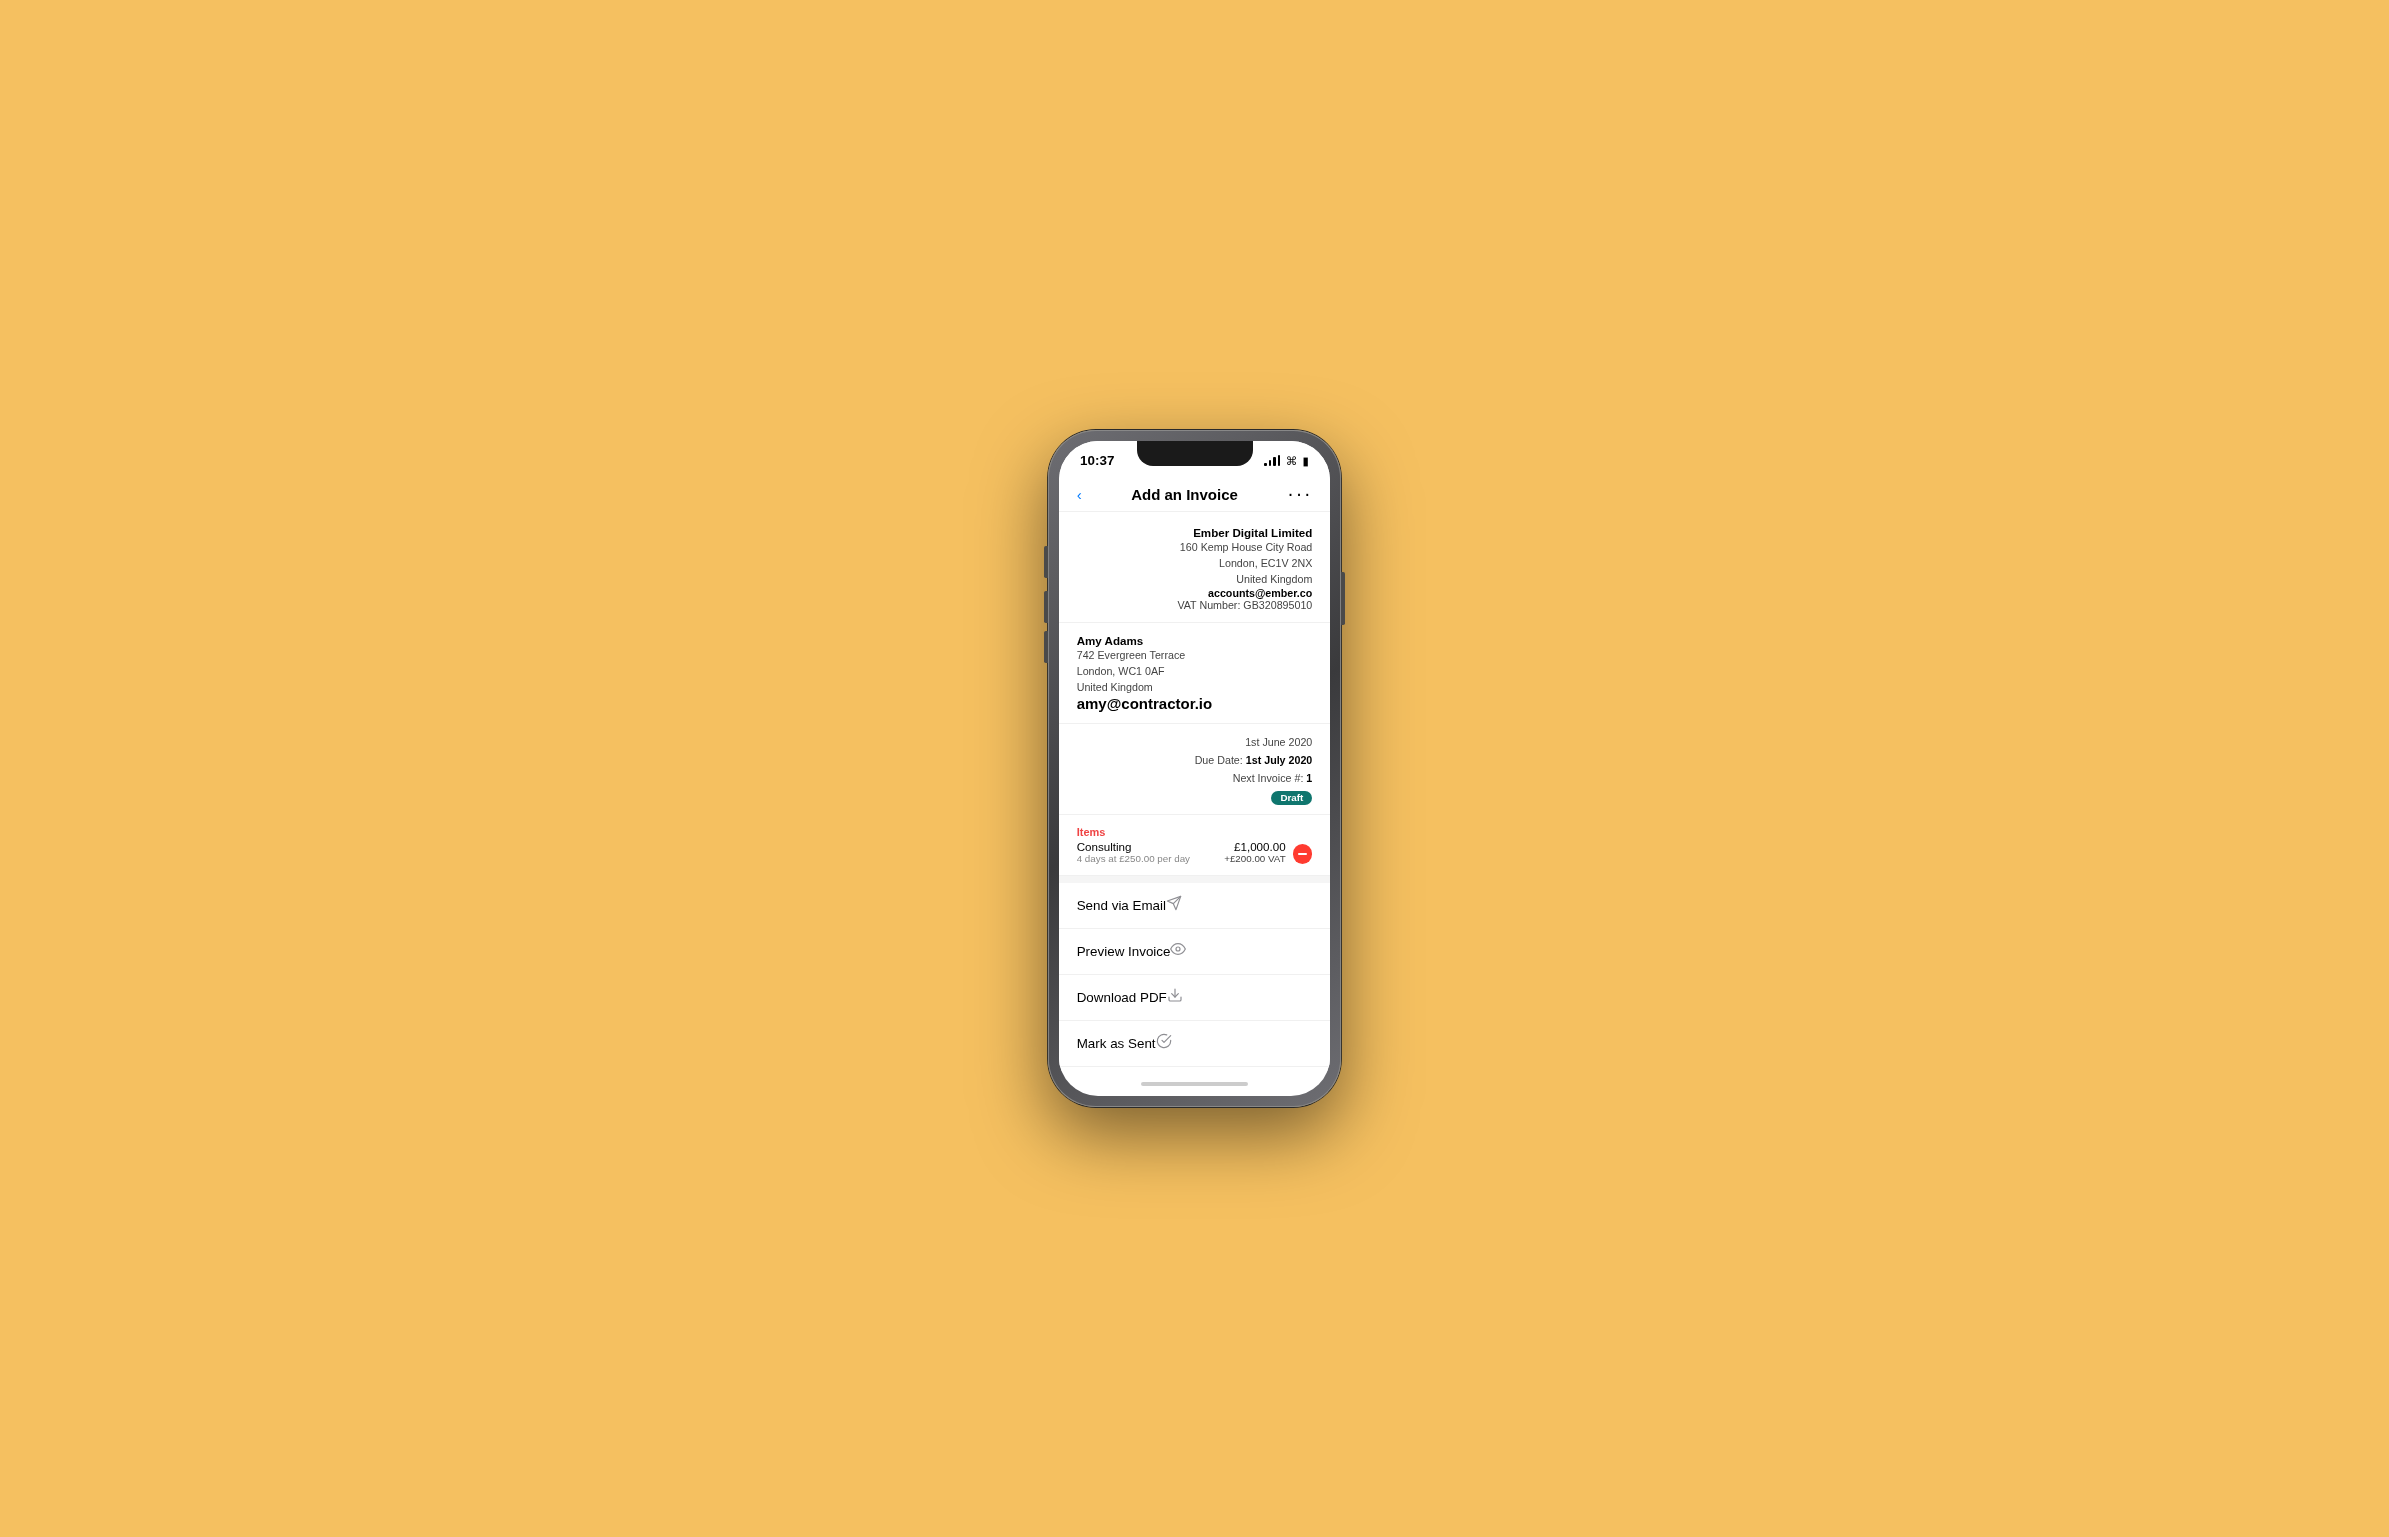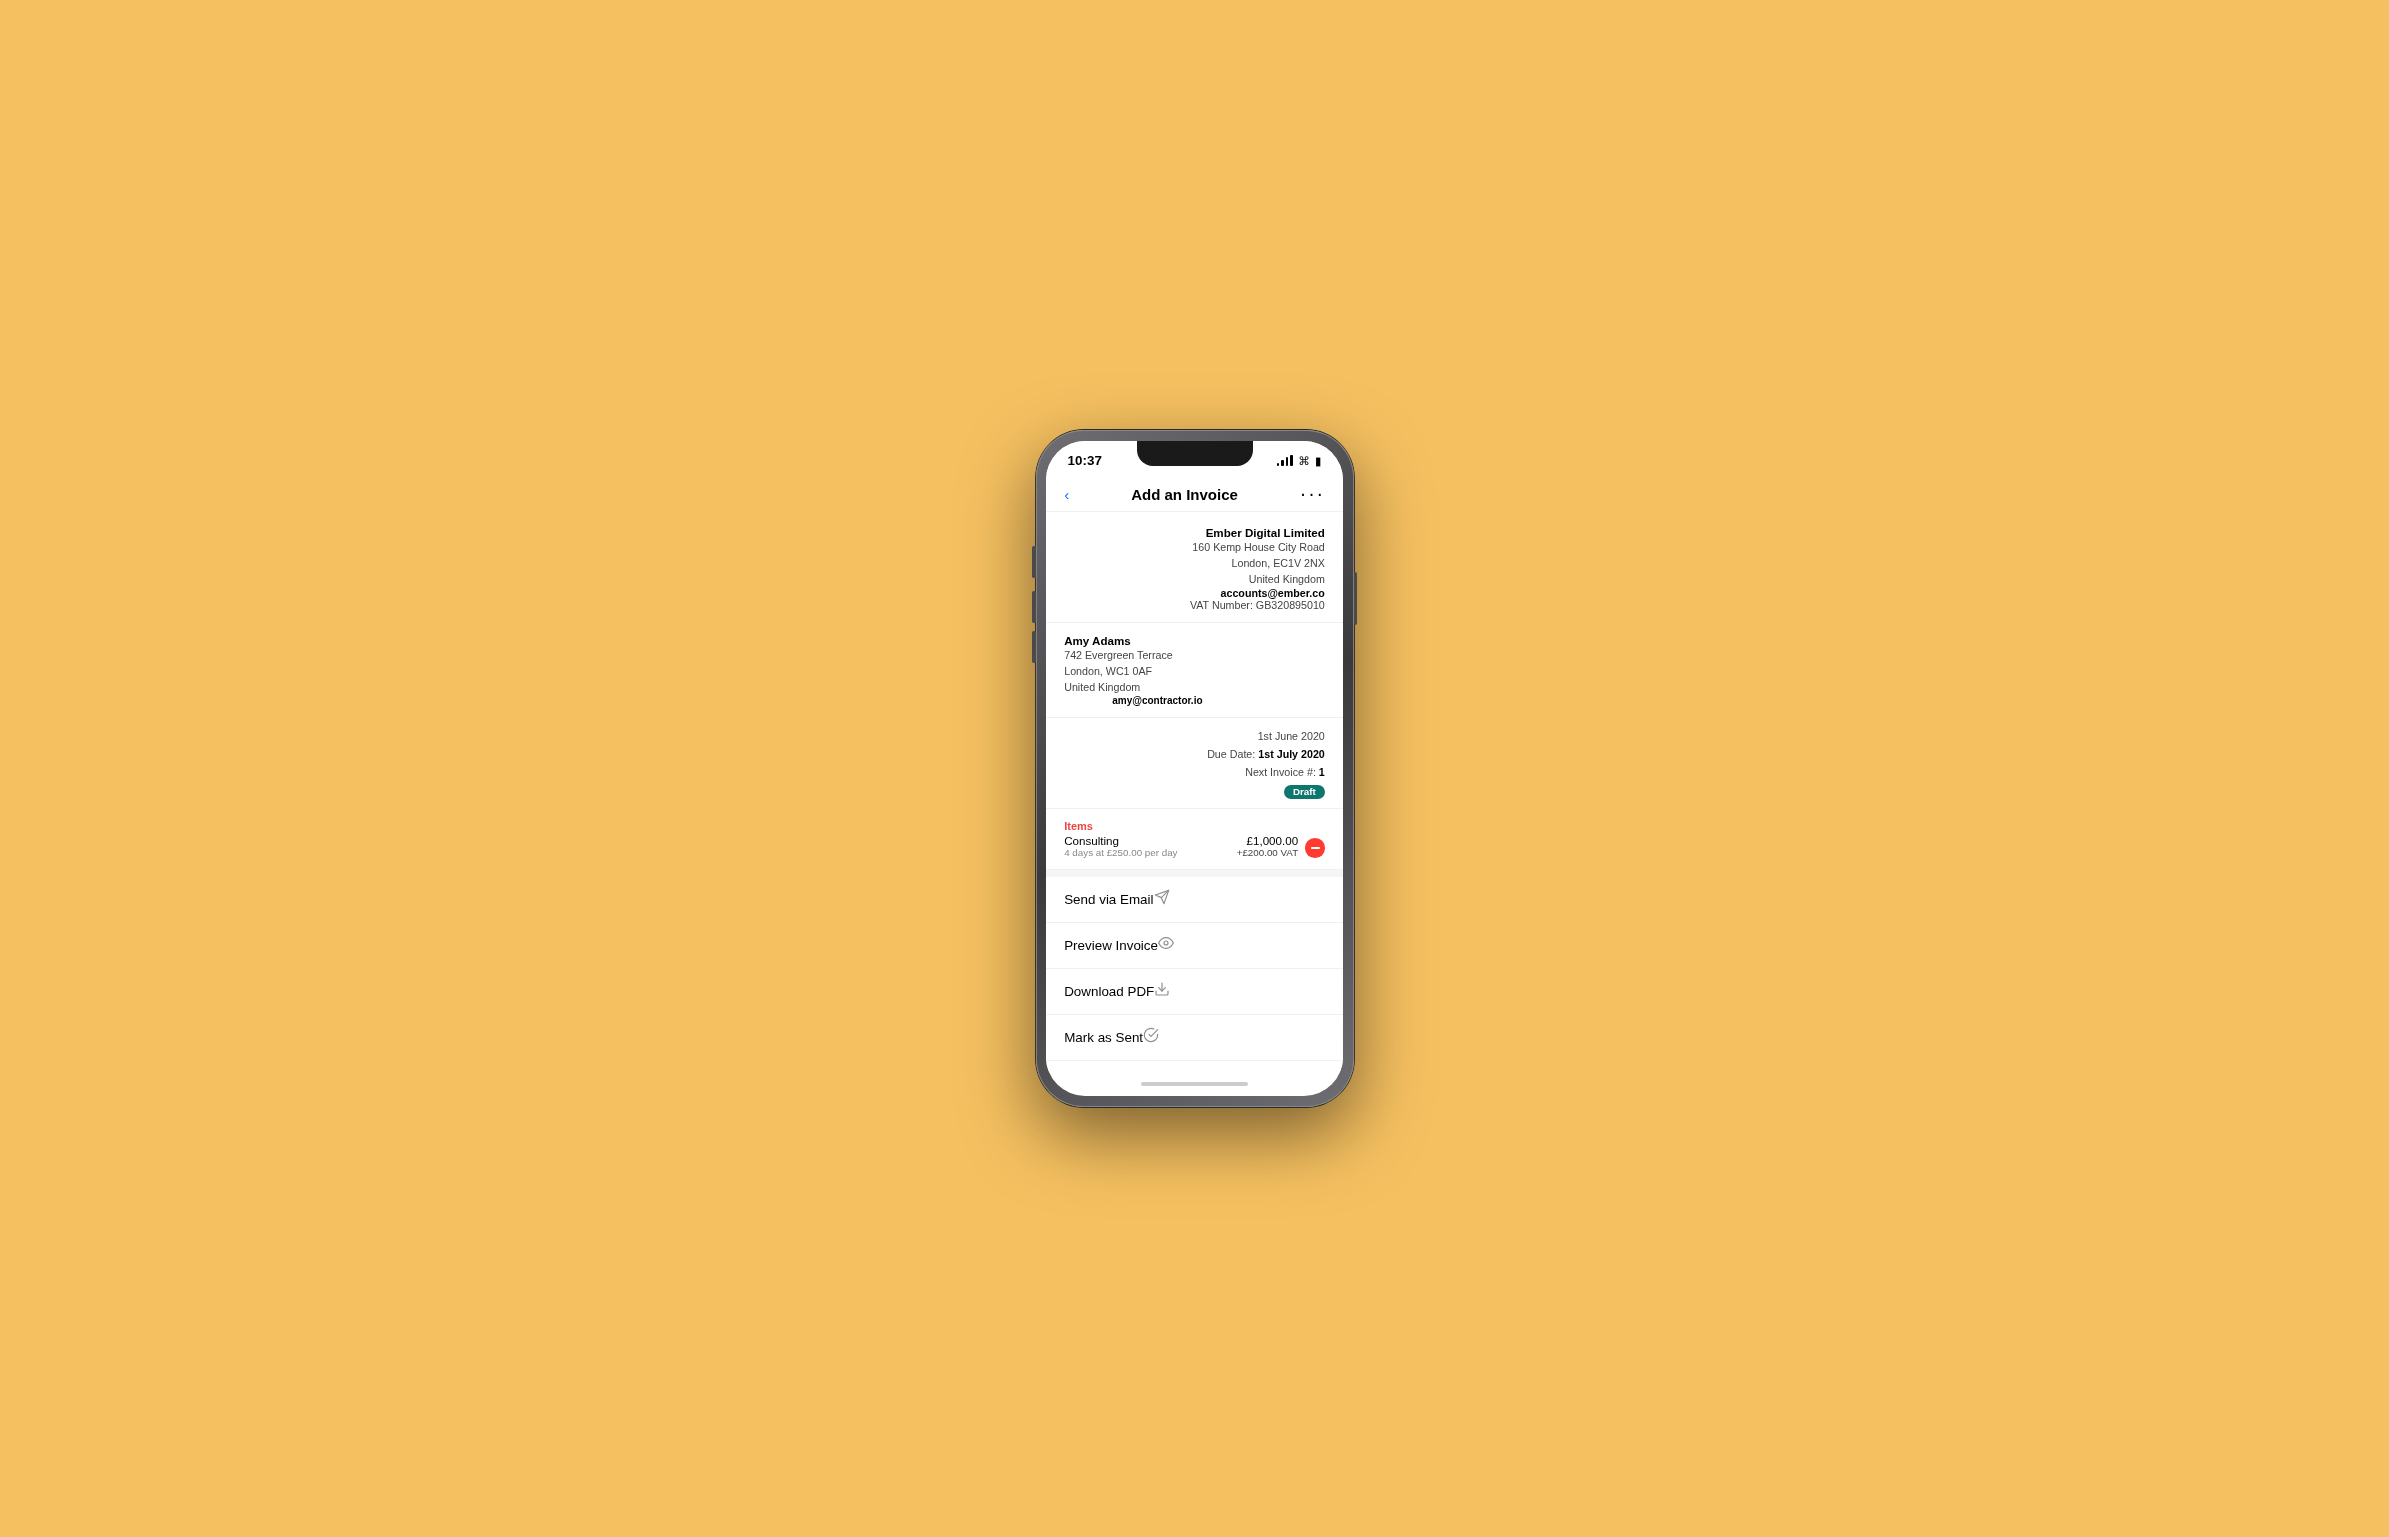--- a/index.html
+++ b/index.html
@@ -7,21 +7,21 @@
     body {
       background-color: #F5C060;
       display: flex;
       justify-content: center;
       align-items: center;
       min-height: 100vh;
       font-family: -apple-system, BlinkMacSystemFont, 'Helvetica Neue', sans-serif;
     }
 
     .phone-outer {
-      width: 318px;
+      width: 293px;
       height: 677px;
       background: linear-gradient(145deg, #6e6e73, #3a3a3c, #6e6e73);
       border-radius: 48px;
       padding: 10.7px;
       box-shadow:
         0 0 0 0.9px #2a2a2a,
         0 27px 71px rgba(0,0,0,0.5),
         inset 0 0 0 0.9px #888;
       position: relative;
     }
@@ -191,24 +191,23 @@
       color: #000;
     }
 
     .recipient-detail {
       font-size: 10.7px;
       color: #444;
       line-height: 1.5;
     }
 
     .recipient-email {
-      font-size: 10px;
+      font-size: 15px;
       font-weight: 700;
       color: #000;
-      margin-left: 48px;
     }
 
     
     .invoice-meta {
       padding: 9px 18px;
       text-align: right;
       border-bottom: 0.9px solid #f0f0f0;
     }
 
     .meta-line {

